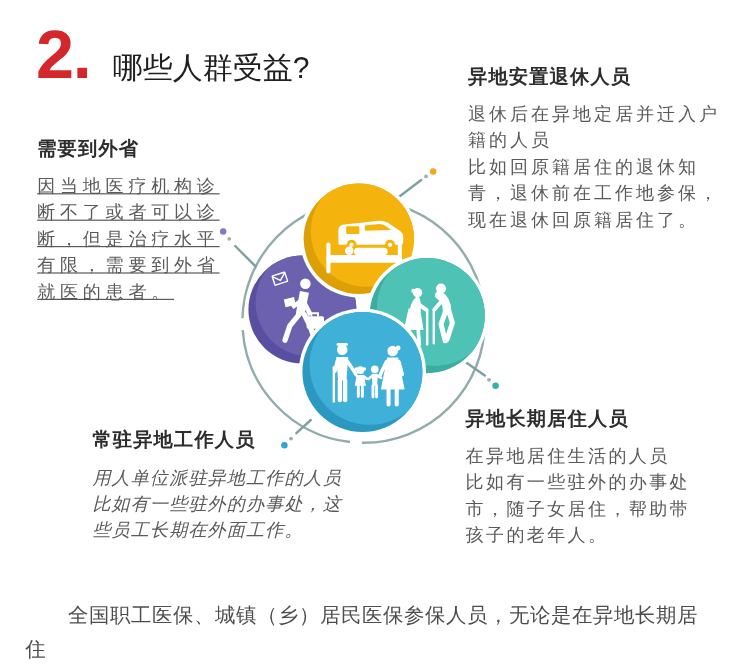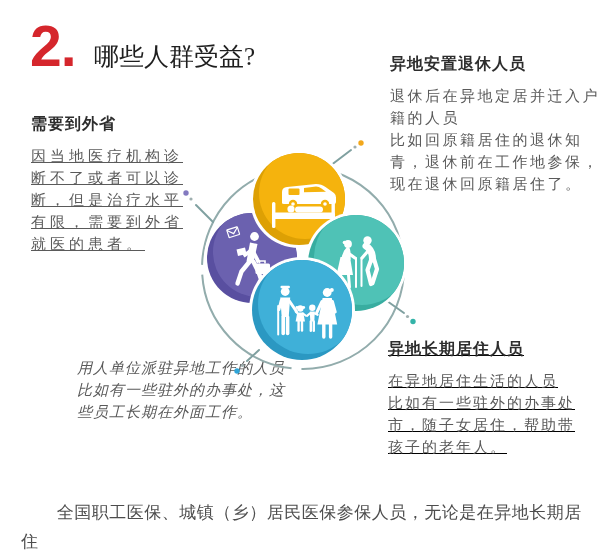--- a/index.html
+++ b/index.html
@@ -8,38 +8,38 @@
     font-family:"Liberation Sans","DejaVu Sans",sans-serif;
   }
   .step-number{
     position:absolute;left:30px;top:18px;
     font-size:57px;font-weight:700;line-height:1;letter-spacing:-1px;
     color:var(--accent_red,#d5262c);
   }
   .page-title{
     position:absolute;left:94px;top:42px;
     font-size:25px;line-height:1.2;color:var(--title_text,#1f1f1f);
-    font-family:Liberation Serif, serif;
+    font-family:Liberation Sans, sans-serif;
   }
   .block{position:absolute;}
   .block h3{
     margin:0 0 10px 0;font-size:16px;font-weight:700;
     letter-spacing:1px;color:var(--heading_text,#2d2d2d);
   }
   .block p{
     margin:0;font-size:15px;line-height:22px;white-space:pre-line;
     color:var(--body_text,#5a5a5a);
   }
   .block-referral{left:31px;top:114px;width:180px;}
   .block-referral p{letter-spacing:4px;text-decoration:underline;}
   .block-retired{left:390px;top:54px;width:228px;}
   .block-retired p{letter-spacing:2.5px;}
   .block-worker{left:77px;top:357px;width:250px;}
   .block-worker p{letter-spacing:1px;font-style:italic;}
-  .block-resident{left:388px;top:339px;width:210px;text-decoration:underline;}
+  .block-resident{left:388px;top:339px;width:210px;}
   .block-resident p{letter-spacing:2px;}
   .footer-note{
     position:absolute;left:21px;top:499px;width:578px;margin:0;
     font-size:17px;line-height:28.5px;letter-spacing:0.5px;
     text-indent:2.1em;white-space:pre-line;
     color:var(--footer_text,#4d4d4d);
   }
   .diagram{position:absolute;left:0;top:0;}
 </style>
 </head>
@@ -62,20 +62,21 @@
   <section class="block block-retired">
     <h3>异地安置退休人员</h3>
     <p>退休后在异地定居并迁入户
 籍的人员
 比如回原籍居住的退休知
 青，退休前在工作地参保，
 现在退休回原籍居住了。</p>
   </section>
 
   <section class="block block-worker">
+    <h3>常驻异地工作人员</h3>
     <p>用人单位派驻异地工作的人员
 比如有一些驻外的办事处，这
 些员工长期在外面工作。</p>
   </section>
 
   <section class="block block-resident">
     <h3>异地长期居住人员</h3>
     <p>在异地居住生活的人员
 比如有一些驻外的办事处
 市，随子女居住，帮助带

